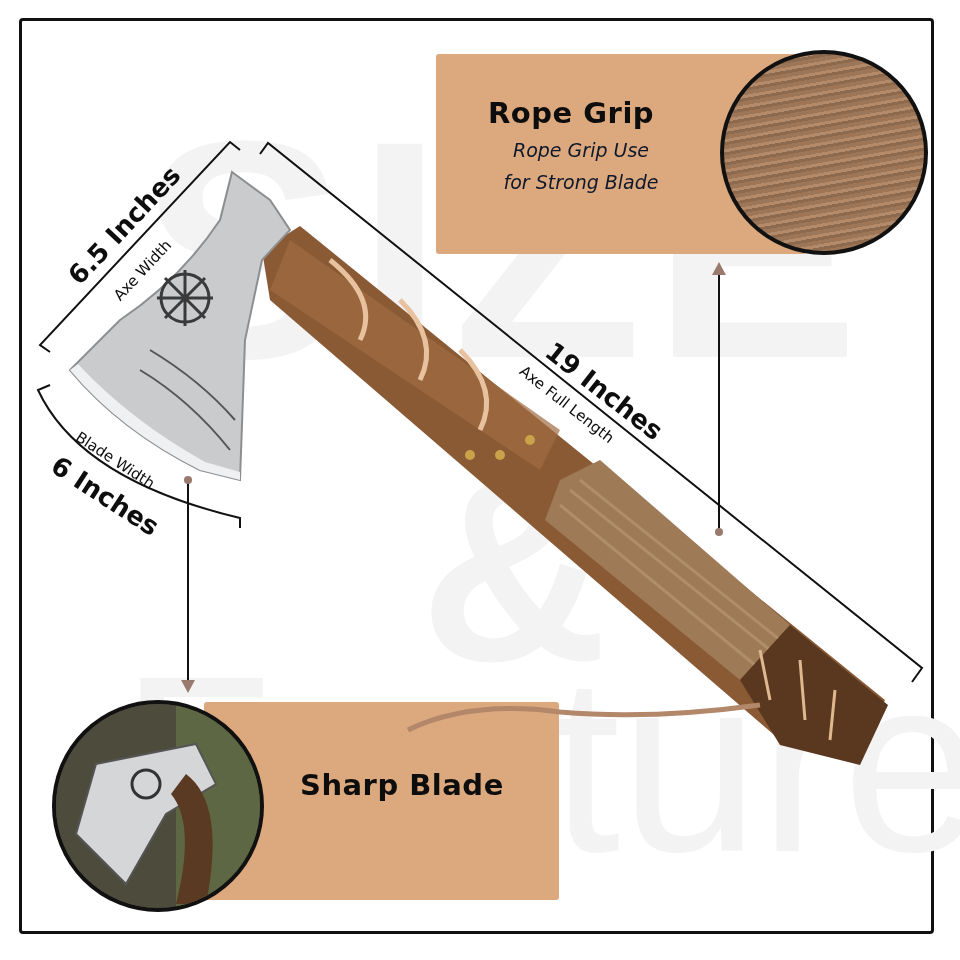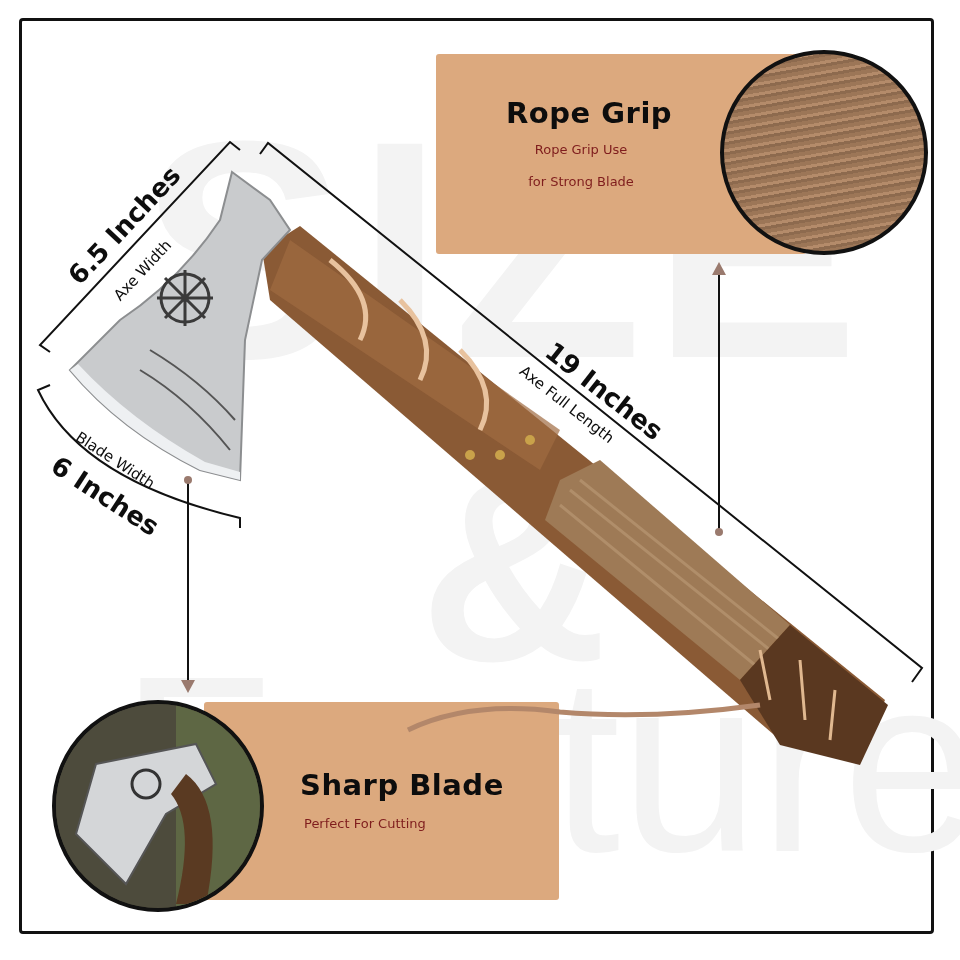--- a/index.html
+++ b/index.html
@@ -6,22 +6,22 @@
     body { width:960px; height:960px; background:#ffffff; position:relative; overflow:hidden; font-family:"DejaVu Sans", sans-serif; }
     .frame { position:absolute; left:19px; top:18px; width:915px; height:916px; border:3px solid #111; border-radius:4px; box-sizing:border-box; }
     .watermark { position:absolute; color:#f3f3f3; font-family:"Liberation Sans", sans-serif; font-weight:bold; pointer-events:none; z-index:0; }
     .wm1 { left:140px; top:95px; font-size:310px; letter-spacing:10px; line-height:1; }
     .wm2 { left:420px; top:440px; font-size:260px; line-height:1; }
     .wm3 { left:120px; top:640px; font-size:250px; line-height:1; font-weight:normal; }
     .card { position:absolute; background:#dca97e; border-radius:3px; z-index:1; }
     .card-rope { left:436px; top:54px; width:370px; height:200px; }
     .card-blade { left:204px; top:702px; width:355px; height:198px; }
     .card-title { position:absolute; font-family:"DejaVu Sans", sans-serif; font-weight:bold; color:#0d0d0d; font-size:29px; letter-spacing:0.5px; }
-    .card-sub { position:absolute; font-family:"DejaVu Sans", sans-serif; color:#7f1d1d; font-size:13px; text-align:center; line-height:32px; }
-    .card-rope .card-title { left:52px; top:42px;margin-left:18px; }
+    .card-sub { position:absolute; font-family:"DejaVu Sans", sans-serif; color:#0f172a; font-size:19px; text-align:center; line-height:32px;font-style:italic; }
+    .card-rope .card-title { left:52px; top:42px; }
     .card-rope .card-sub { left:40px; top:80px; width:210px; }
     .card-blade .card-title { left:96px; top:66px; }
     .card-blade .card-sub { left:100px; top:106px; width:220px; text-align:left; }
     .circle { position:absolute; border-radius:50%; border:4px solid #111; overflow:hidden; box-sizing:border-box; z-index:3; }
     .circle-rope { left:720px; top:50px; width:208px; height:205px; background:repeating-linear-gradient(170deg,#9c7657 0 4px,#b48b6a 4px 7px,#8d6a4e 7px 10px); }
     .circle-blade { left:52px; top:700px; width:212px; height:212px; background:radial-gradient(circle at 30% 40%, #6b6a55, #3f3d30 60%, #2a2a22); }
     svg.art { position:absolute; left:0; top:0; z-index:2; }
     .dim { position:absolute; font-family:"DejaVu Sans", sans-serif; color:#0d0d0d; white-space:nowrap; transform-origin:left top; z-index:4; }
     .dim-big { font-weight:bold; font-size:26px; }
     .dim-small { font-size:15px; }
@@ -39,21 +39,20 @@
   <div class="card-title">Rope Grip</div>
   <div class="card-sub">
     <div>Rope Grip Use</div>
     <div>for Strong Blade</div>
   </div>
 </div>
 <div class="circle circle-rope"></div>
 
 <div class="card card-blade">
   <div class="card-title">Sharp Blade</div>
-  <div class="card-sub">Perfect For Cutting</div>
 </div>
 <div class="circle circle-blade">
   <svg width="212" height="212" viewBox="0 0 212 212">
     <rect x="0" y="0" width="212" height="212" fill="#4d4b3c"></rect>
     <rect x="120" y="0" width="92" height="212" fill="#6b7a4a" opacity="0.6"></rect>
     <path d="M40 60 L140 40 L160 80 L110 110 L70 180 L20 130 Z" fill="#d4d6d8" stroke="#555" stroke-width="2"></path>
     <circle cx="90" cy="80" r="14" fill="none" stroke="#333" stroke-width="3"></circle>
     <path d="M130 70 Q170 100 150 200 L120 200 Q140 120 115 90 Z" fill="#5a3a22"></path>
   </svg>
 </div>

